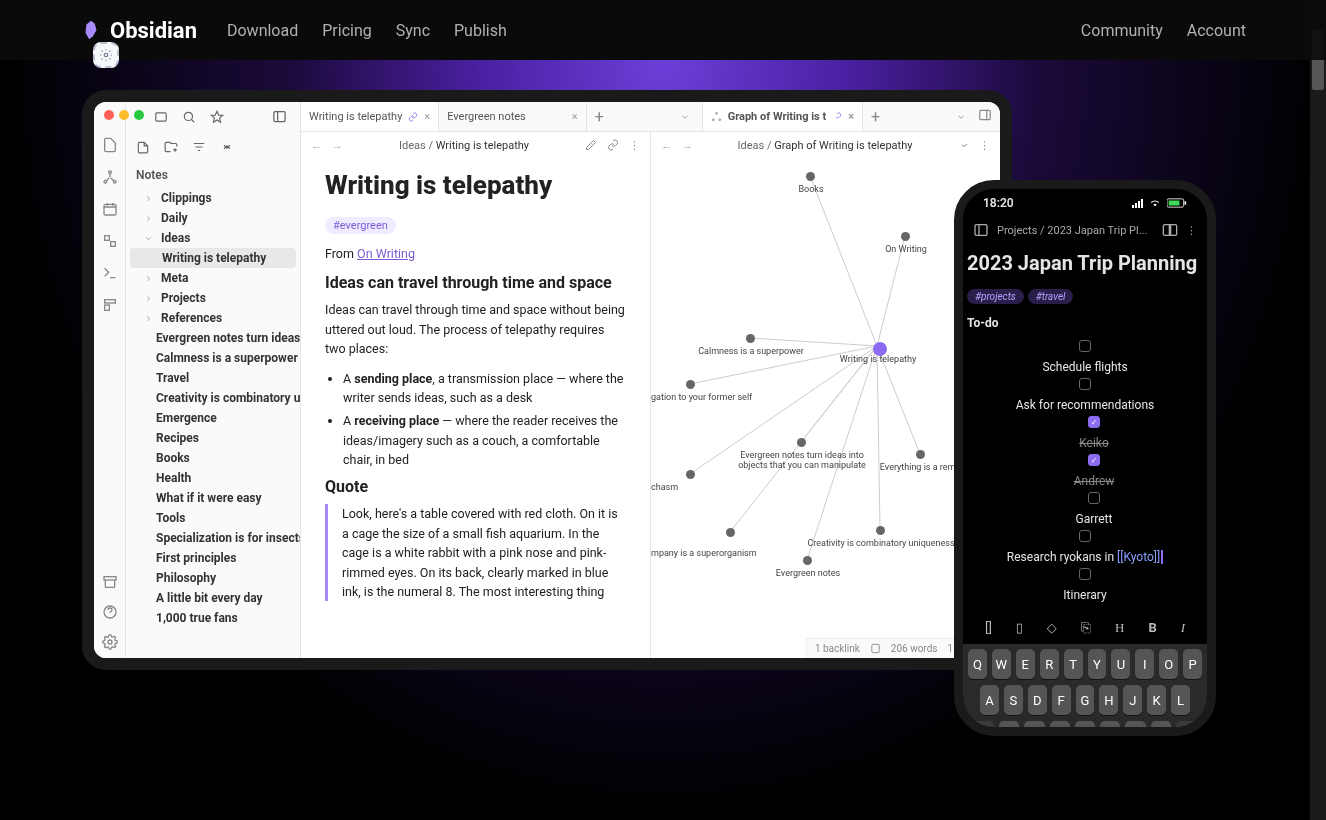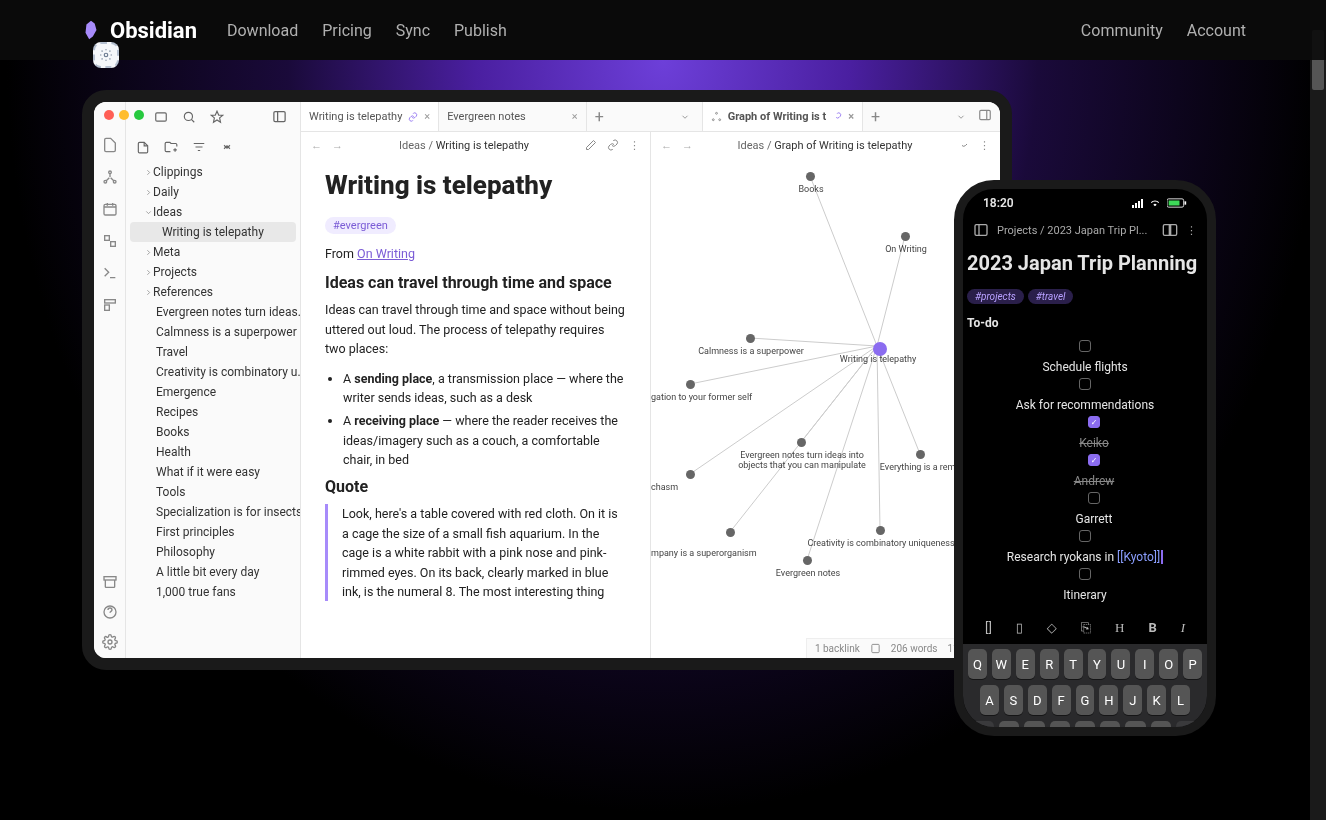--- a/index.html
+++ b/index.html
@@ -111,21 +111,22 @@
   color: #555;
 }
 .tree-item {
   padding: 3px 6px 3px 18px;
   cursor: pointer;
   white-space: nowrap;
   overflow: hidden;
   text-overflow: ellipsis;
   display: flex;
   align-items: center;
-  gap: 0;
+  gap: 8px;
+  font-weight: bold;
 }
 .tree-item.child { padding-left: 30px; }
 .tree-item.grandchild { padding-left: 42px; }
 .tree-item.selected {
   background: #e8e8e8;
   border-radius: 4px;
   margin: 0 4px;
 }
 .chev { width: 9px; height: 9px; color: #888; flex-shrink: 0; }
 
@@ -482,20 +483,21 @@
         <svg width="14" height="14" viewBox="0 0 24 24" fill="none" stroke="#666" stroke-width="2">
             <path d="M22 11V8a2 2 0 00-2-2h-8l-2-2H4a2 2 0 00-2 2v12a2 2 0 002 2h7M16 17h6M19 14v6"></path>
           </svg>
         <svg width="14" height="14" viewBox="0 0 24 24" fill="none" stroke="#666" stroke-width="2">
             <path d="M3 6h18M6 12h12M10 18h4"></path>
           </svg>
         <svg width="14" height="14" viewBox="0 0 24 24" fill="none" stroke="#666" stroke-width="2">
             <path d="M7 9l5 5 5-5M7 15l5-5 5 5"></path>
           </svg>
       </div>
+      <div class="sb-header">Notes</div>
       <div id="tree">
           <div class="tree-item">
             <svg class="chev" viewBox="0 0 24 24">
               <path d="M9 6l6 6-6 6" fill="none" stroke="currentColor" stroke-width="2"></path>
             </svg>
             <span>Clippings</span>
           </div>
           <div class="tree-item">
             <svg class="chev" viewBox="0 0 24 24">
               <path d="M9 6l6 6-6 6" fill="none" stroke="currentColor" stroke-width="2"></path>

